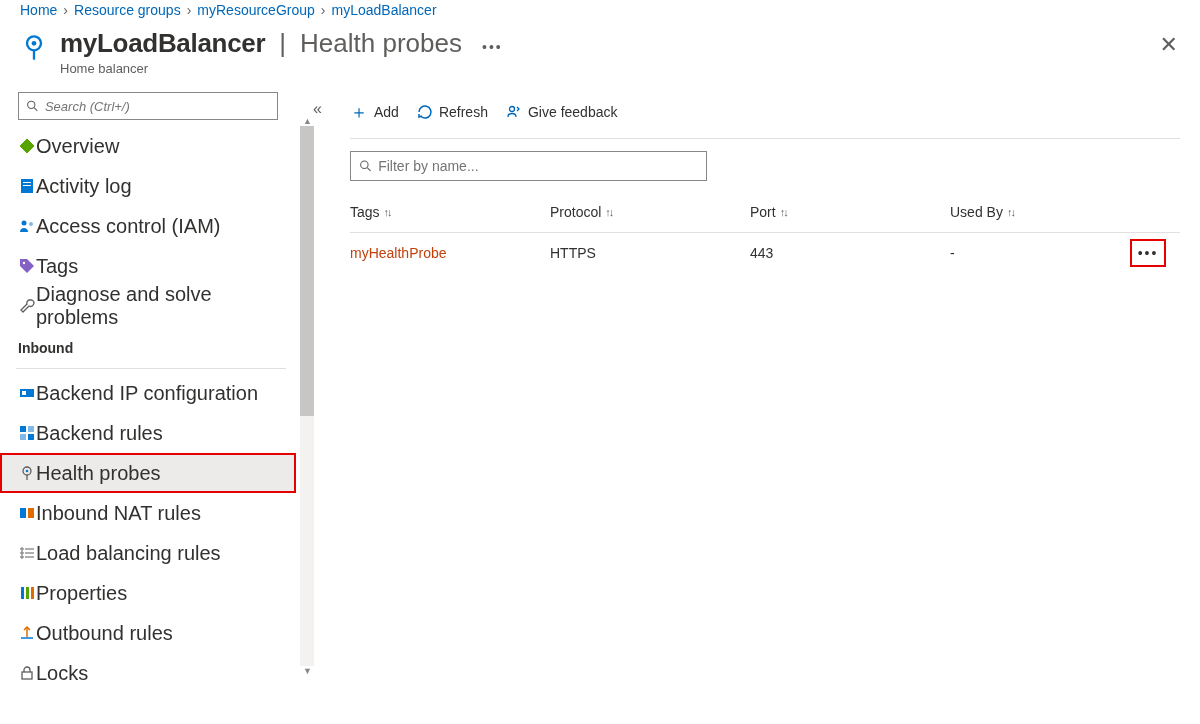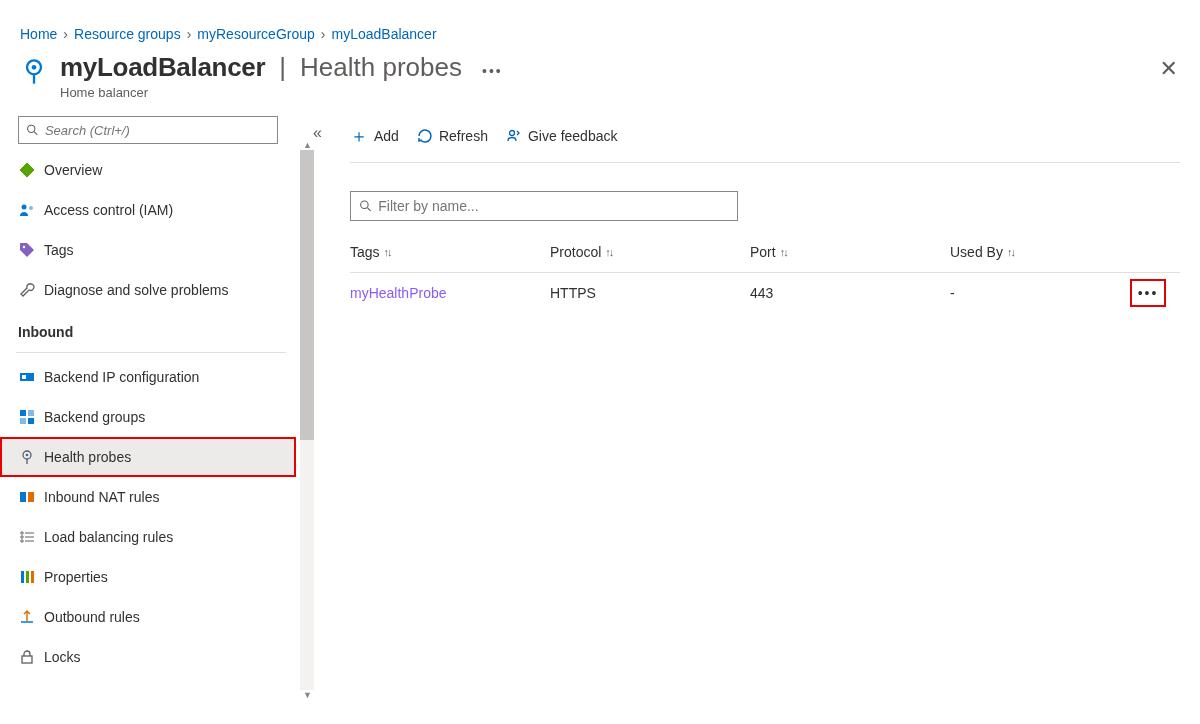--- a/index.html
+++ b/index.html
@@ -1,20 +1,20 @@
 <!DOCTYPE html>
 <html><head>
 <meta charset="utf-8">
 <style>
   * { box-sizing: border-box; margin: 0; padding: 0; }
   html, body { width: 1200px; height: 724px; font-family: "Segoe UI", Arial, sans-serif; font-size: 14px; color: #323130; background: #fff; overflow: hidden; }
   a { color: #0067b8; text-decoration: none; }
 
   
-  .breadcrumb { display: flex; align-items: center; gap: 6px; padding: 26px 20px 6px; font-size: 14px; }
+  .breadcrumb { display: flex; align-items: center; gap: 6px; padding: 2px 20px 6px; font-size: 14px; }
   .breadcrumb .sep { color: #605e5c; }
 
   
   .page-header { display: flex; align-items: flex-start; gap: 12px; padding: 4px 20px 10px; position: relative; }
   .lb-icon { width: 28px; height: 28px; margin-top: 6px; flex-shrink: 0; }
   .title-row { display: flex; align-items: baseline; gap: 14px; }
   .res-name { font-size: 26px; font-weight: 600; letter-spacing: -0.3px; }
   .blade-name { font-size: 26px; color: #605e5c; font-weight: 300; }
   .more-dots { color: #605e5c; letter-spacing: 2px; font-size: 14px; margin-left: 6px; cursor: pointer; }
   .subtitle { font-size: 13px; color: #605e5c; margin-top: 2px; }
@@ -26,47 +26,47 @@
   .collapse { position: absolute; right: -26px; top: 14px; font-size: 16px; color: #605e5c; cursor: pointer; }
   .vscroll { position: absolute; right: -18px; top: 40px; width: 14px; height: 540px; background: #f3f2f1; }
   .vscroll .thumb { position: absolute; top: 0; width: 14px; height: 290px; background: #c8c6c4; }
   .vscroll .arr { position: absolute; left: 3px; font-size: 9px; color: #8a8886; }
   .vscroll .arr.up { top: -10px; }
   .vscroll .arr.down { bottom: -10px; }
 
   .search-wrap { margin: 0 18px 6px 18px; display: flex; align-items: center; border: 1px solid #8a8886; height: 28px; padding: 0 7px; gap: 6px; }
   .search-wrap input { border: 0; outline: 0; font-size: 13px; font-style: italic; color: #c2410c; width: 100%; font-family: inherit; }
 
-  .nav-item { display: flex; align-items: center; gap: 8px; padding: 0 18px; height: 40px; cursor: pointer; font-size: 14px; }
+  .nav-item { display: flex; align-items: center; padding: 0 18px; height: 40px; cursor: pointer; font-size: 20px; }
   .nav-item.active { background: #edebe9; }
   .nav-item .ic { width: 18px; height: 18px; flex-shrink: 0; display: flex; align-items: center; justify-content: center; }
   .section-label { padding: 14px 18px 8px; font-weight: 600; font-size: 14px; }
   .section-divider { border-top: 1px solid #e1dfdd; margin: 4px 10px 4px 16px; }
 
   .highlight-red { outline: 2px solid #e60000; outline-offset: -2px; }
   .highlight-red-box { border: 2px solid #e60000; }
 
   
   .main { flex: 1; padding: 10px 20px 0 54px; }
   .toolbar { display: flex; align-items: center; gap: 18px; padding: 4px 0 14px; border-bottom: 1px solid #e1dfdd; }
   .tool-btn { display: flex; align-items: center; gap: 6px; cursor: pointer; color: #323130; }
   .tool-btn svg, .tool-btn .plus { color: #0067b8; }
   .plus { font-size: 18px; font-weight: 300; }
 
-  .filter-wrap { margin: 28px 0 10px; display: flex; align-items: center; border: 1px solid #8a8886; height: 30px; padding: 0 8px; gap: 6px; width: 388px; }
+  .filter-wrap { margin: 12px 0 10px; display: flex; align-items: center; border: 1px solid #8a8886; height: 30px; padding: 0 8px; gap: 6px; width: 357px; }
   .filter-wrap input { border: 0; outline: 0; font-size: 14px; color: #605e5c; width: 100%; font-family: inherit; }
 
   .table { width: 100%; }
   .thead, .trow { display: grid; grid-template-columns: 200px 200px 200px 180px 40px; align-items: center; }
   .thead { height: 42px; border-bottom: 1px solid #e1dfdd; }
   .th { font-size: 14px; color: #323130; display: flex; align-items: center; gap: 4px; }
   .sort-arrows { font-size: 11px; color: #605e5c; letter-spacing: -2px; }
   .trow { height: 40px; }
   .td { font-size: 14px; }
-  .td a { color: #8b5cf6; }
+  .td a { color: #c2410c; }
   .row-actions { display: flex; align-items: center; justify-content: center; width: 36px; height: 28px; cursor: pointer; }
   .row-actions .dots { color: #323130; letter-spacing: 2px; font-size: 14px; }
 </style>
 </head>
 <body>
 
 <nav class="breadcrumb">
   <a>Home</a>
   <span class="sep">›</span>
   <a>Resource groups</a>
@@ -116,20 +116,30 @@
       <span class="ic">
           <svg width="16" height="16" viewBox="0 0 16 16">
             <polygon points="8,1 15,8 8,15 1,8" fill="#57a300" stroke="#57a300"></polygon>
           </svg>
         </span>
       <span>Overview</span>
     </div>
     <div class="nav-item">
       <span class="ic">
           <svg width="16" height="16" viewBox="0 0 16 16">
+            <rect x="2" y="1" width="12" height="14" fill="#0078d4"></rect>
+            <rect x="4" y="4" width="8" height="1" fill="#fff"></rect>
+            <rect x="4" y="7" width="8" height="1" fill="#fff"></rect>
+          </svg>
+        </span>
+      <span>Activity log</span>
+    </div>
+    <div class="nav-item">
+      <span class="ic">
+          <svg width="16" height="16" viewBox="0 0 16 16">
             <circle cx="5" cy="5" r="2.5" fill="#0078d4"></circle>
             <path d="M1 14c0-3 2-4 4-4s4 1 4 4" fill="#0078d4"></path>
             <circle cx="12" cy="6" r="2" fill="#83b9e6"></circle>
           </svg>
         </span>
       <span>Access control (IAM)</span>
     </div>
     <div class="nav-item">
       <span class="ic">
           <svg width="16" height="16" viewBox="0 0 16 16">
@@ -162,21 +172,21 @@
     </div>
     <div class="nav-item">
       <span class="ic">
           <svg width="16" height="16" viewBox="0 0 16 16">
             <rect x="1" y="1" width="6" height="6" fill="#0078d4"></rect>
             <rect x="9" y="1" width="6" height="6" fill="#83b9e6"></rect>
             <rect x="1" y="9" width="6" height="6" fill="#83b9e6"></rect>
             <rect x="9" y="9" width="6" height="6" fill="#0078d4"></rect>
           </svg>
         </span>
-      <span>Backend groups</span>
+      <span>Backend rules</span>
     </div>
     <div class="nav-item active highlight-red">
       <span class="ic">
           <svg width="16" height="16" viewBox="0 0 16 16">
             <circle cx="8" cy="6" r="4" fill="none" stroke="#605e5c" stroke-width="1.3"></circle>
             <circle cx="8" cy="6" r="1.3" fill="#0078d4"></circle>
             <line x1="8" y1="10" x2="8" y2="15" stroke="#605e5c" stroke-width="1.3"></line>
           </svg>
         </span>
       <span>Health probes</span>

